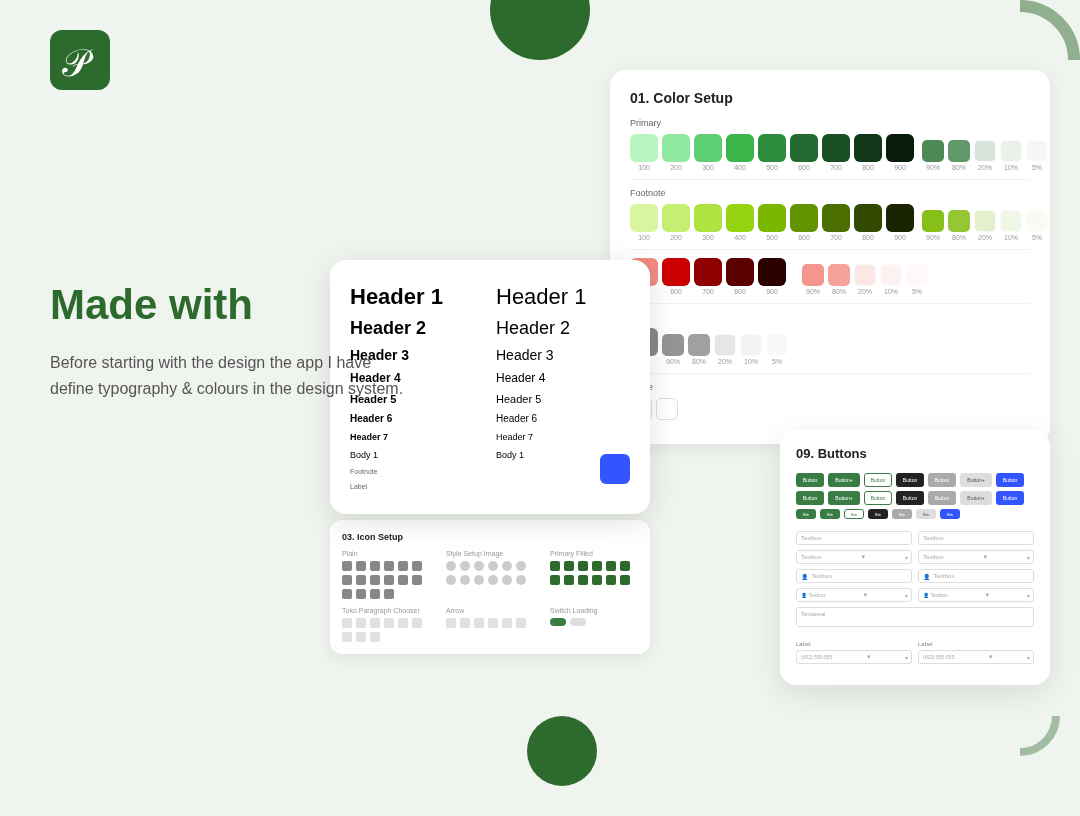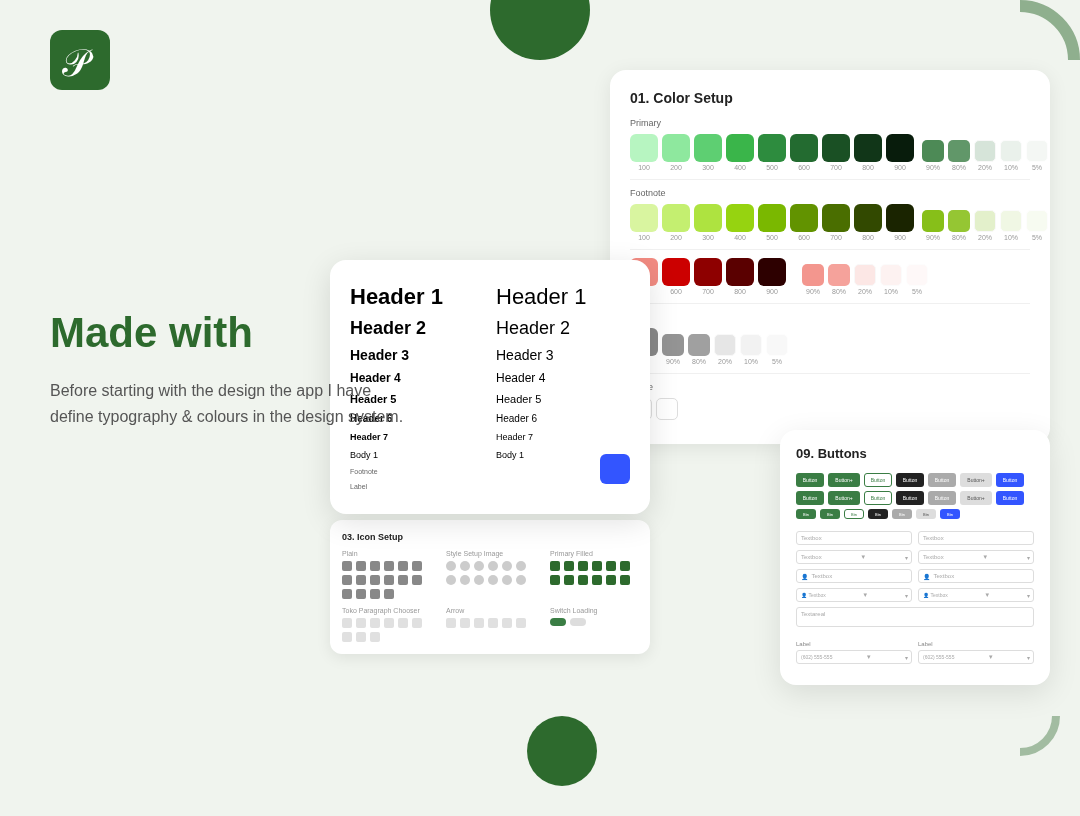--- a/index.html
+++ b/index.html
@@ -72,21 +72,20 @@
       height: 60px;
     }
 
     
     .left-content {
       position: absolute;
       top: 280px;
       left: 50px;
       width: 360px;
       z-index: 5;
-      margin-top: 28px;
     }
     .main-heading {
       font-size: 42px;
       font-weight: 800;
       color: #2d6a2d;
       line-height: 1.2;
       margin-bottom: 20px;
     }
     .sub-text {
       font-size: 16px;

